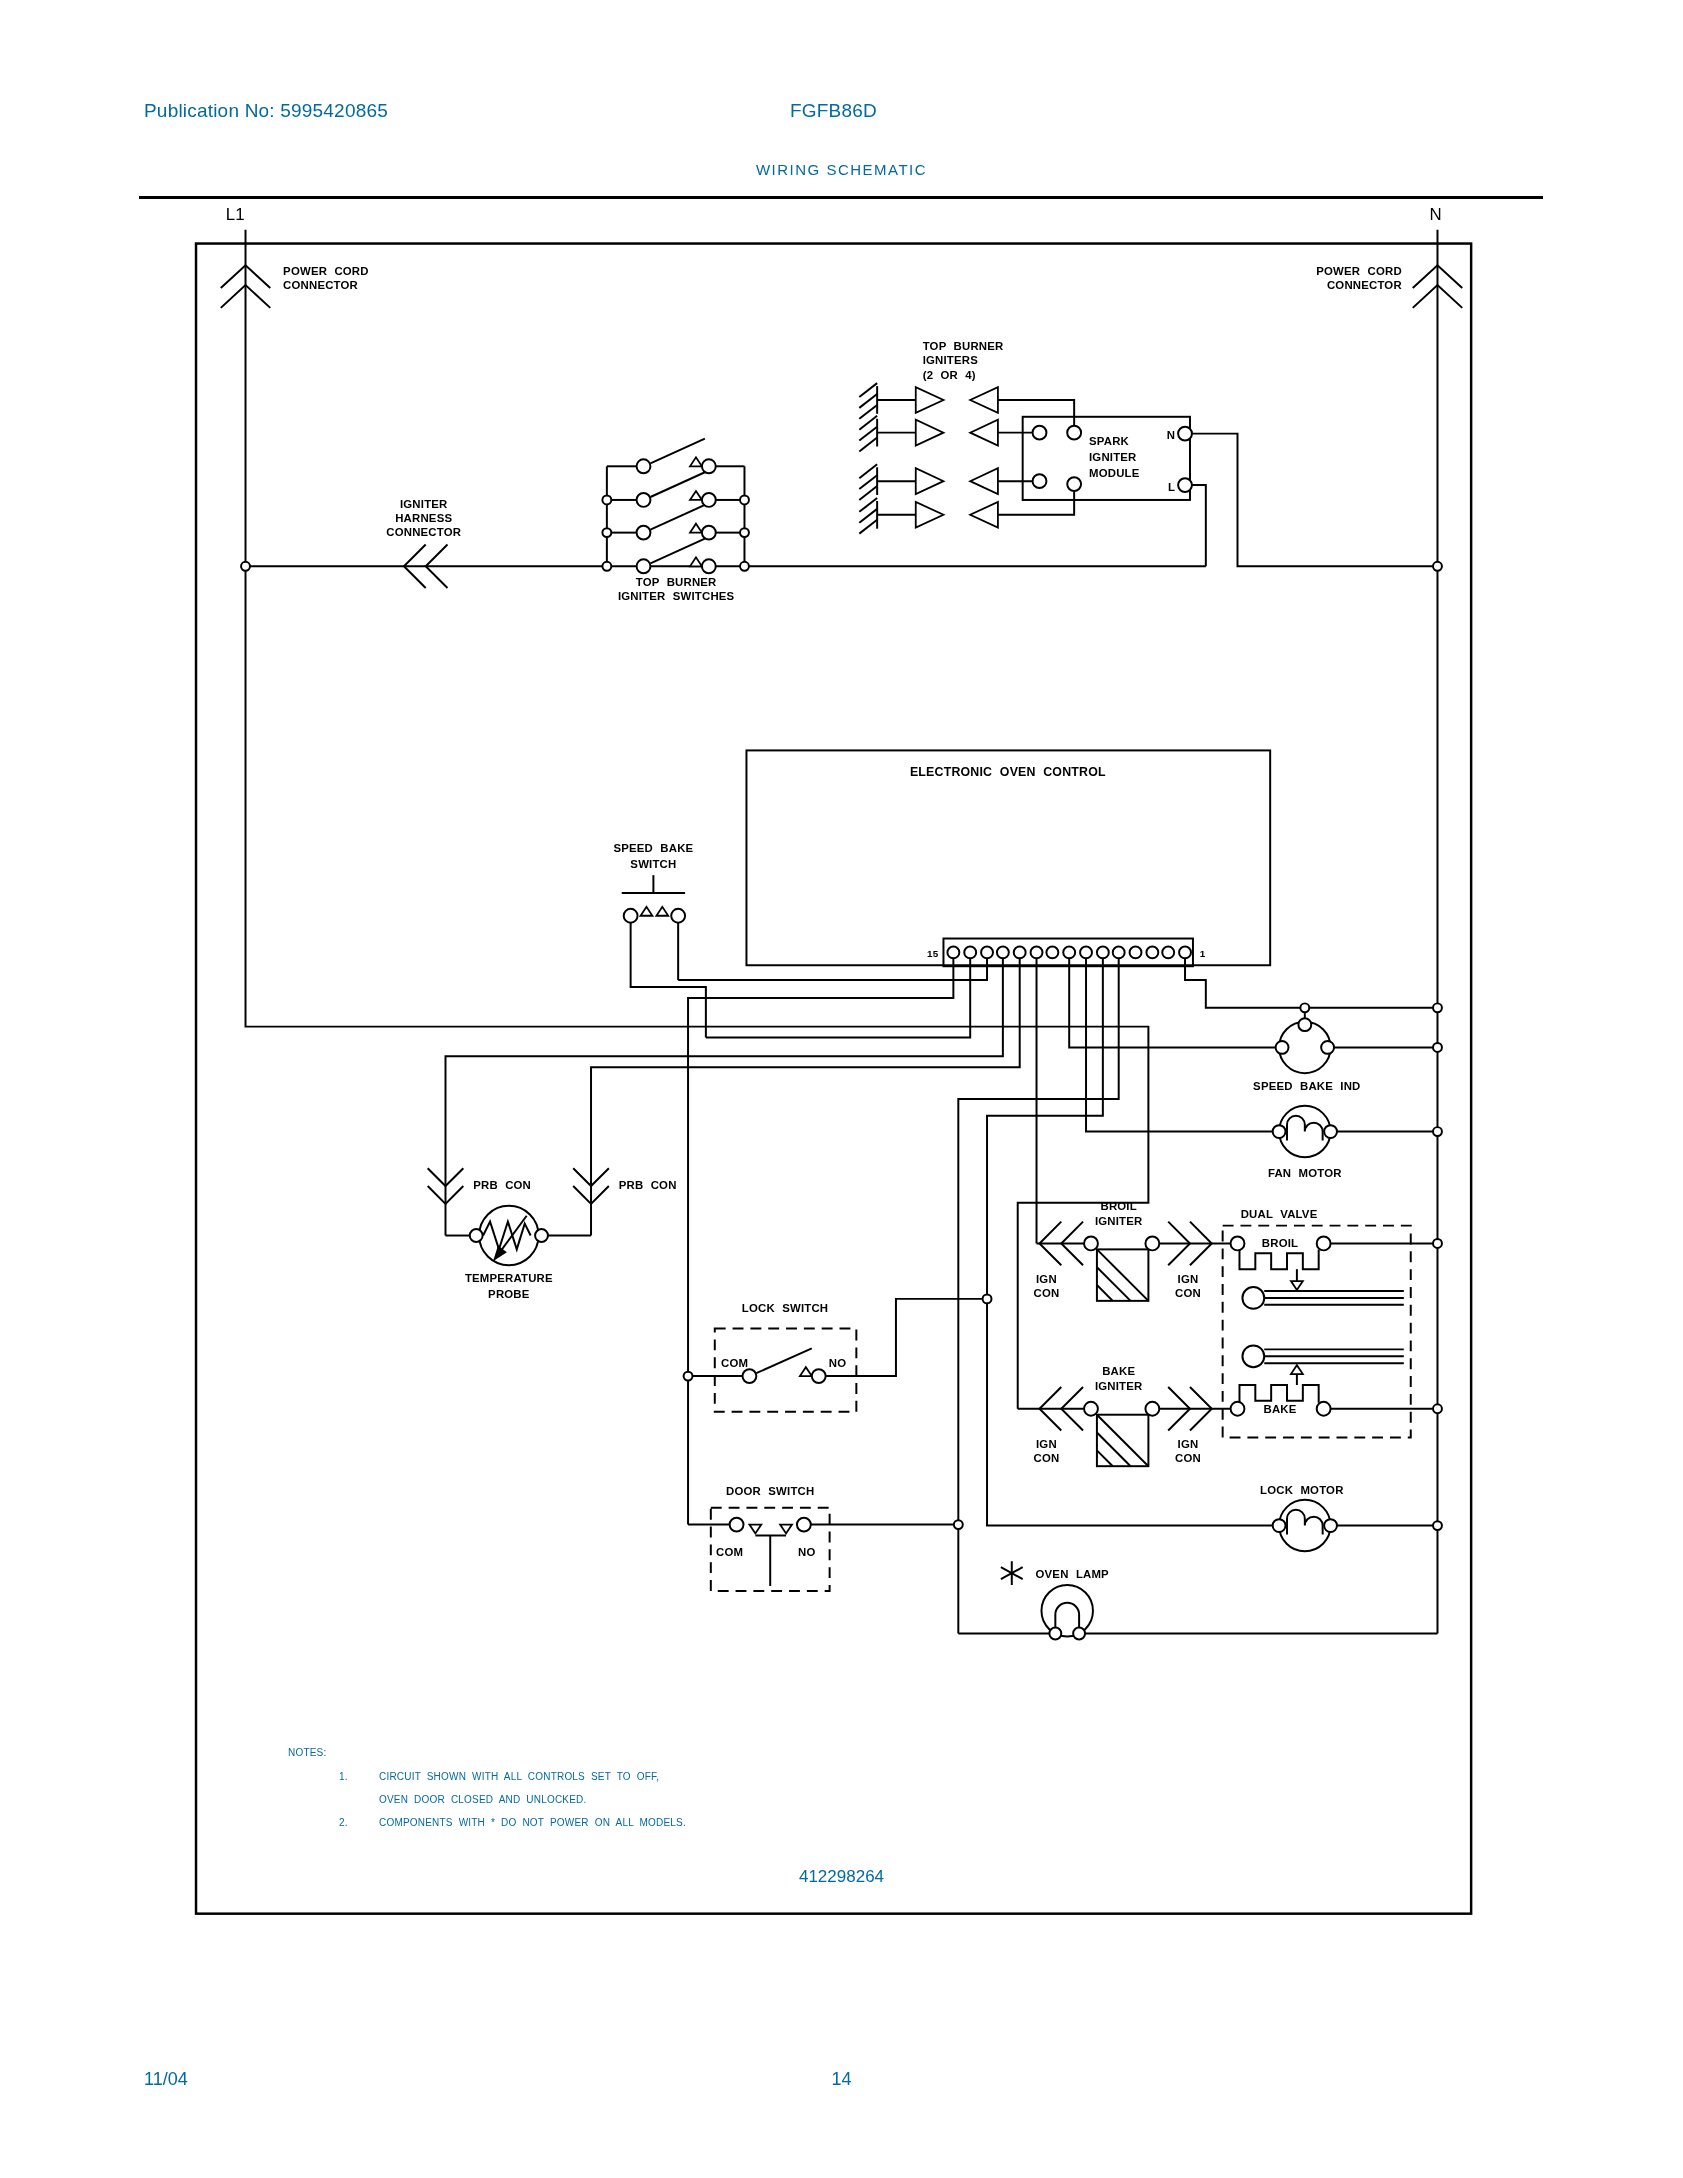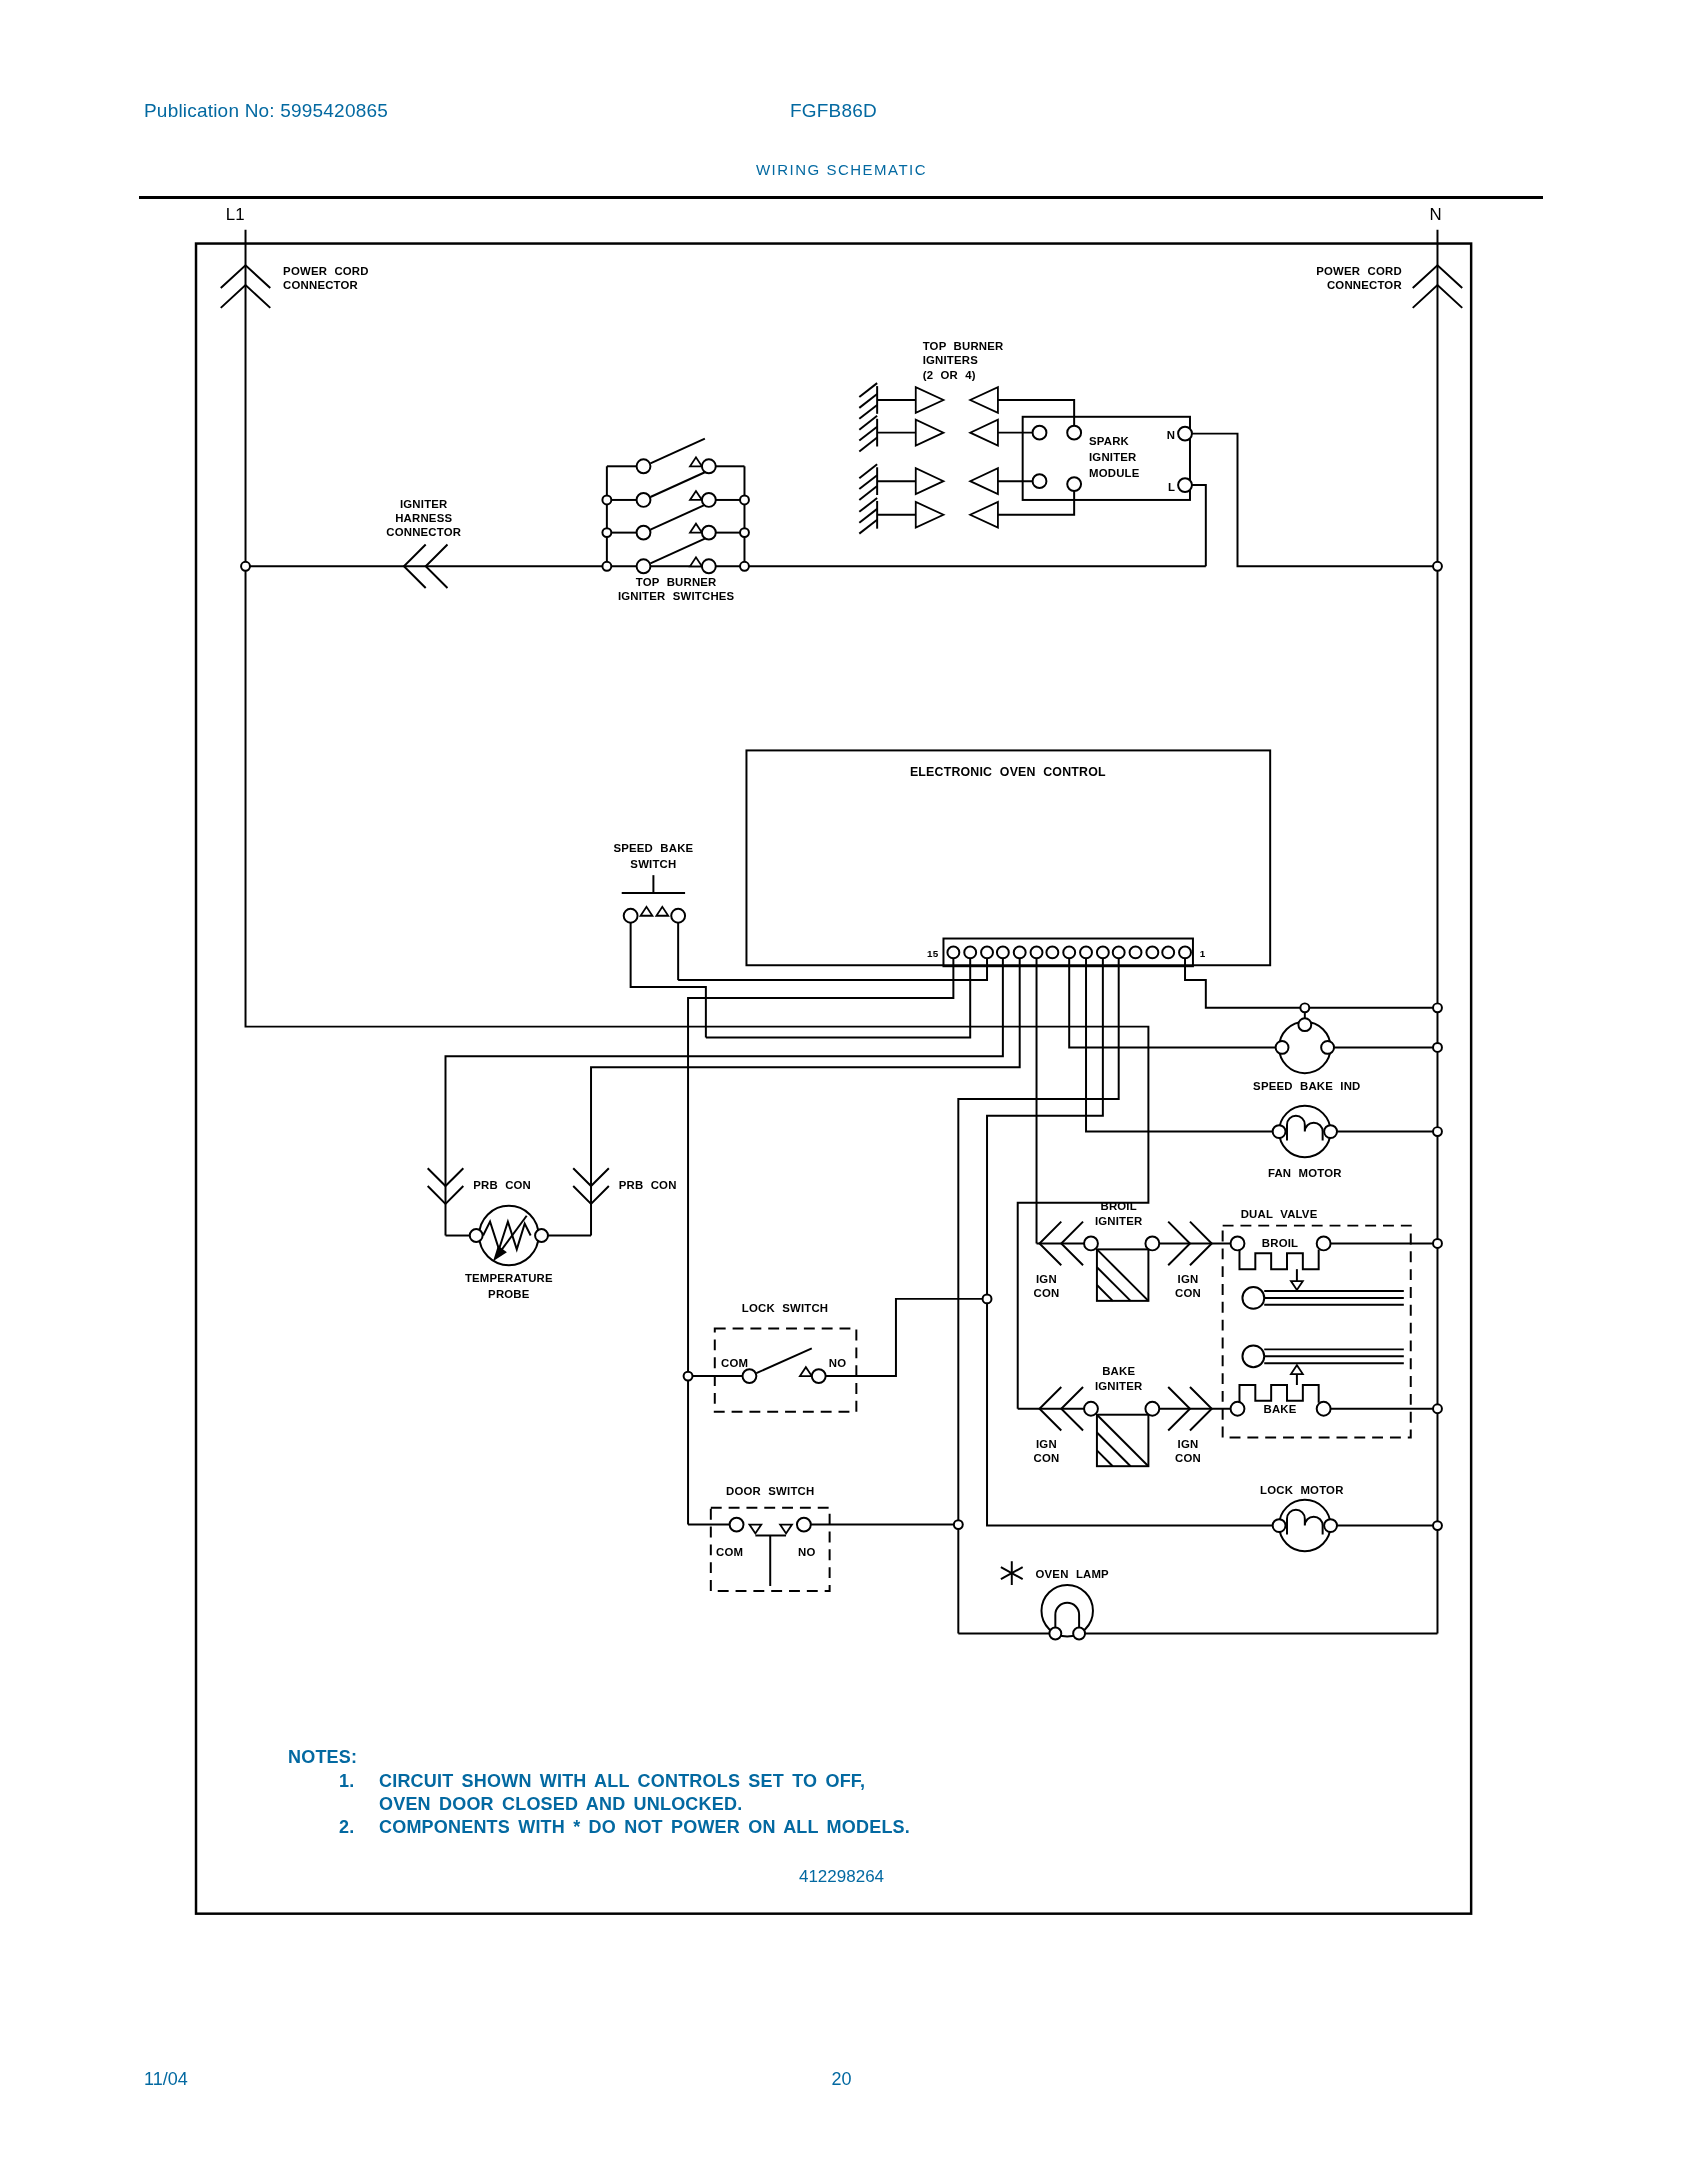--- a/index.html
+++ b/index.html
@@ -14,21 +14,21 @@
   svg text.big{font-weight:normal;font-size:17px;word-spacing:0;}
   svg text.mid{font-size:12.5px;}
   svg text.tiny{font-size:10px;}
   .tc{text-anchor:middle;} .te{text-anchor:end;}
   .w{stroke:#000;stroke-width:2;fill:none;}
   .w3{stroke:#000;stroke-width:2.5;fill:none;}
   .dash{stroke:#000;stroke-width:2;fill:none;stroke-dasharray:11 7;}
   .dot{fill:#fff;stroke:#000;stroke-width:2;}
   .term{fill:#fff;stroke:#000;stroke-width:2;}
   .tri{fill:#fff;stroke:#000;stroke-width:1.8;}
-  .note-text{font-size:18px;font-weight:bold;letter-spacing:0.2px;word-spacing:3px;padding-left:40px;}
+  .note-text{font-size:10px;font-weight:normal;letter-spacing:0.2px;word-spacing:3px;padding-left:40px;}
   .ft{font-size:18px;text-align:right;}
   .part{width:100%;text-align:center;font-size:17px;}
 </style>
 </head>
 <body>
 
 <div class="page">
 
   <div class="abs hdr-text" style="left:144px;top:100px;">Publication No: 5995420865</div>
   <div class="abs hdr-text" style="left:790px;top:100px;">FGFB86D</div>
@@ -408,16 +408,16 @@
     <div class="abs note-text" style="left:248px;top:1747px;">NOTES:</div>
     <div class="abs note-text" style="left:299px;top:1771px;">1.</div>
     <div class="abs note-text" style="left:339px;top:1771px;">CIRCUIT SHOWN WITH ALL CONTROLS SET TO OFF,</div>
     <div class="abs note-text" style="left:339px;top:1794px;">OVEN DOOR CLOSED AND UNLOCKED.</div>
     <div class="abs note-text" style="left:299px;top:1817px;">2.</div>
     <div class="abs note-text" style="left:339px;top:1817px;">COMPONENTS WITH  *  DO NOT POWER ON ALL MODELS.</div>
   </div>
 
   <div class="abs part" style="left:0;top:1867px;">412298264</div>
   <div class="abs ft" style="left:144px;top:2069px;">11/04</div>
-  <div class="abs ft" style="left:0;top:2069px;width:1683px;text-align:center;">20</div>
+  <div class="abs ft" style="left:0;top:2069px;width:1683px;text-align:center;">14</div>
 
 </div>
 
 
 </body></html>

